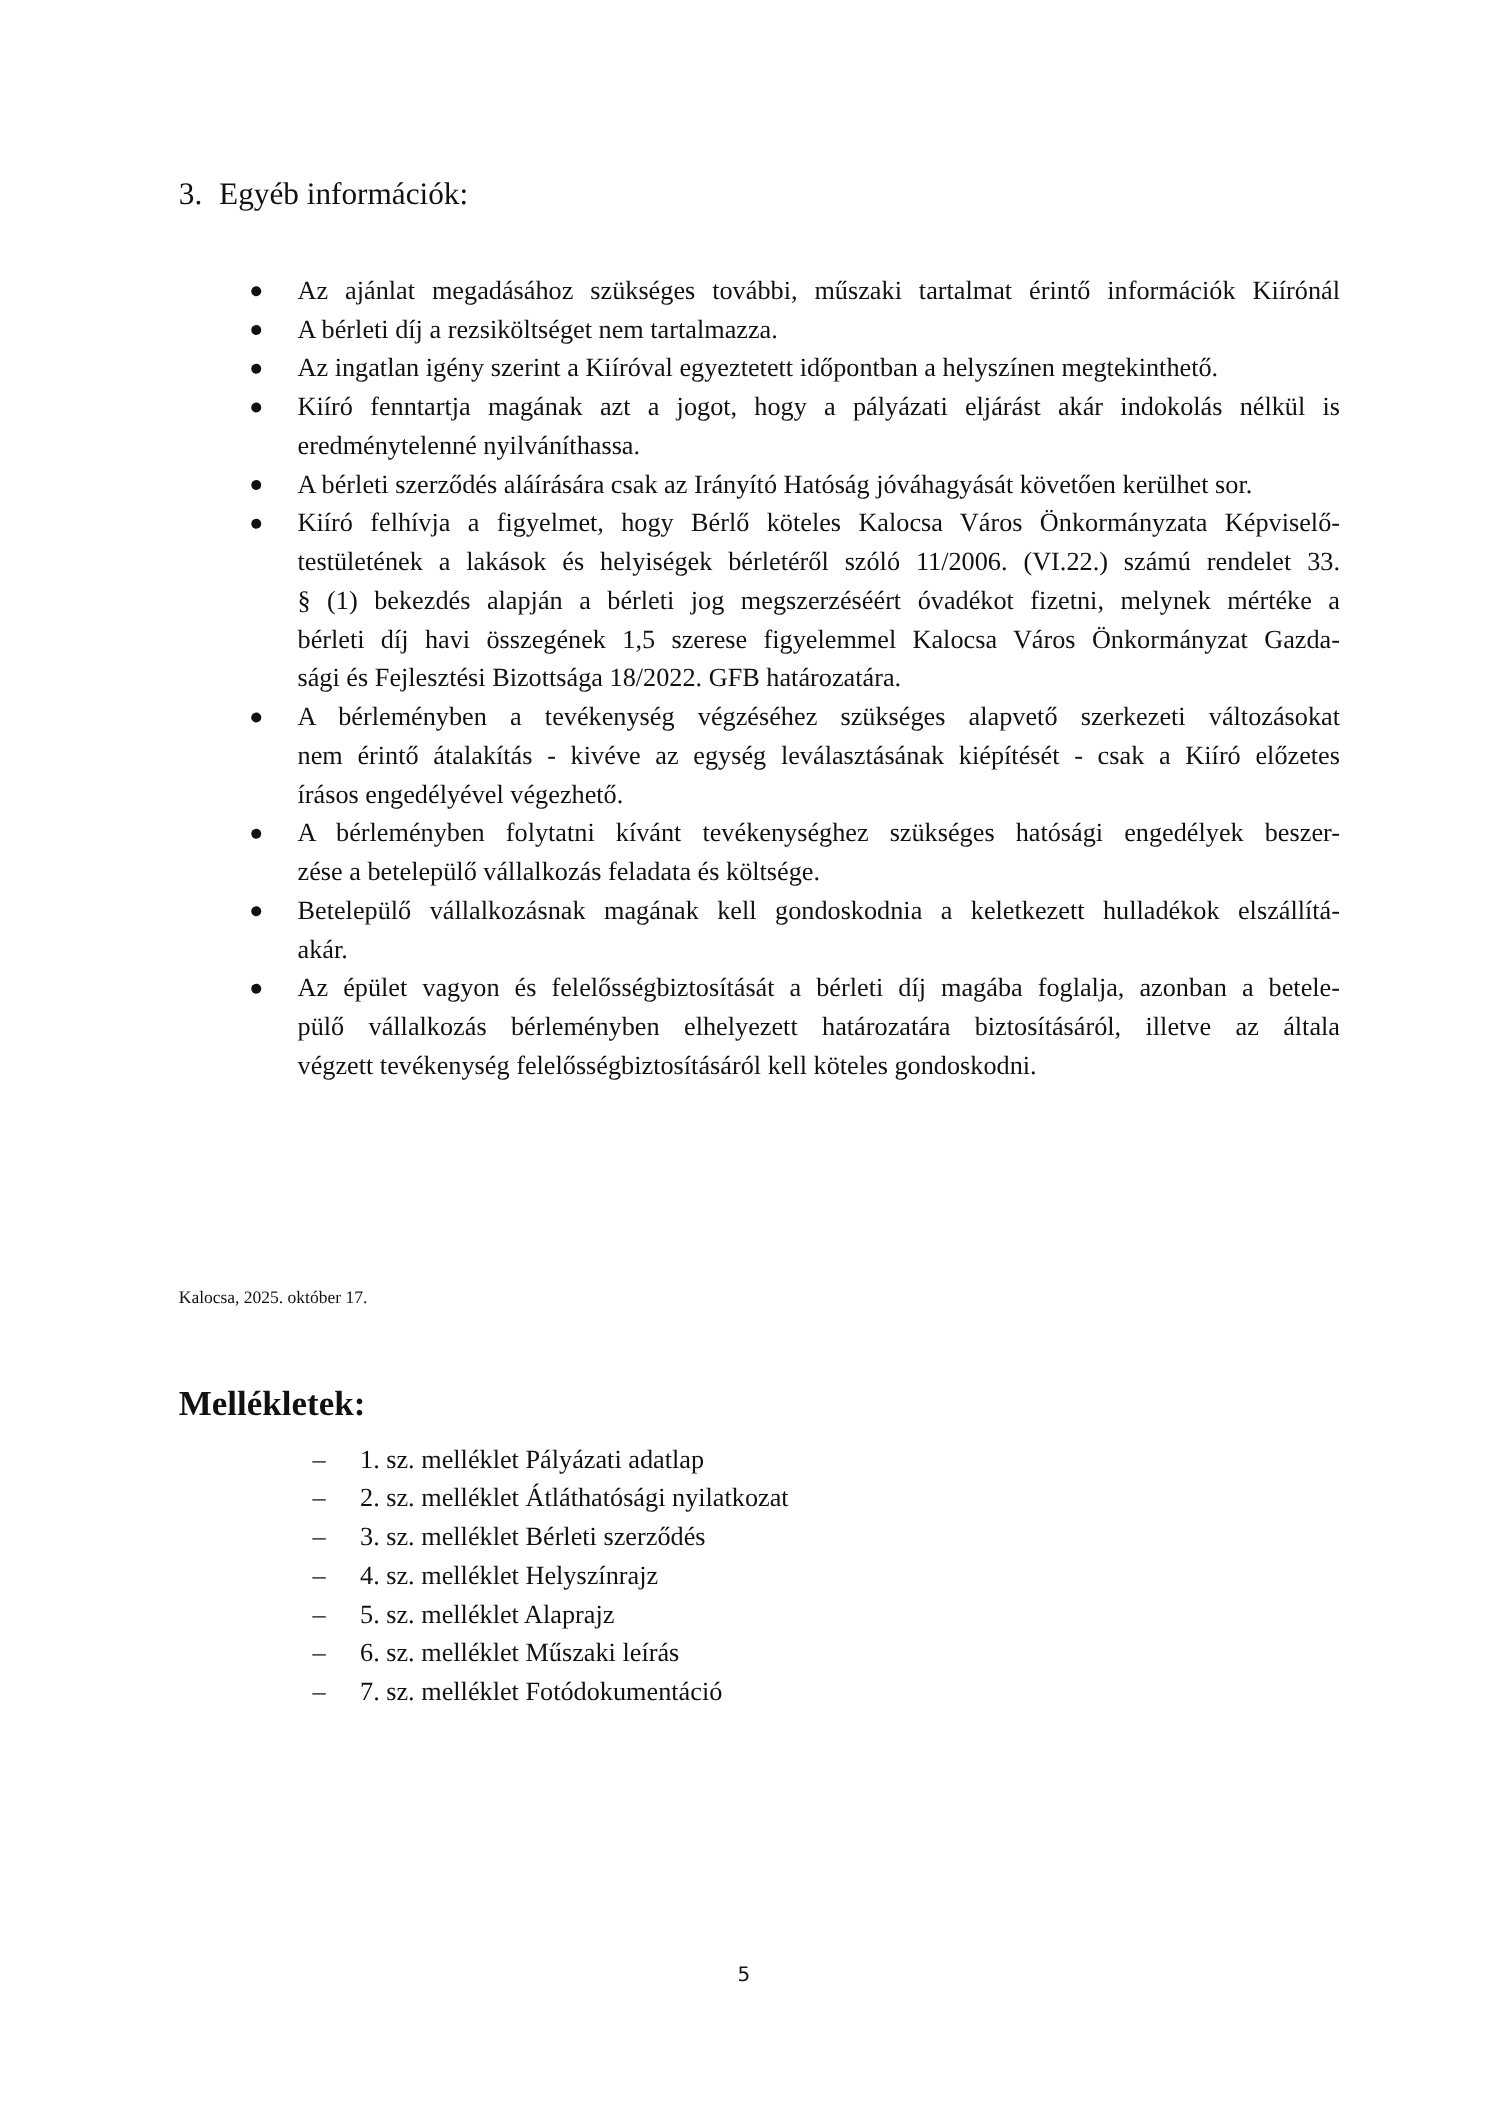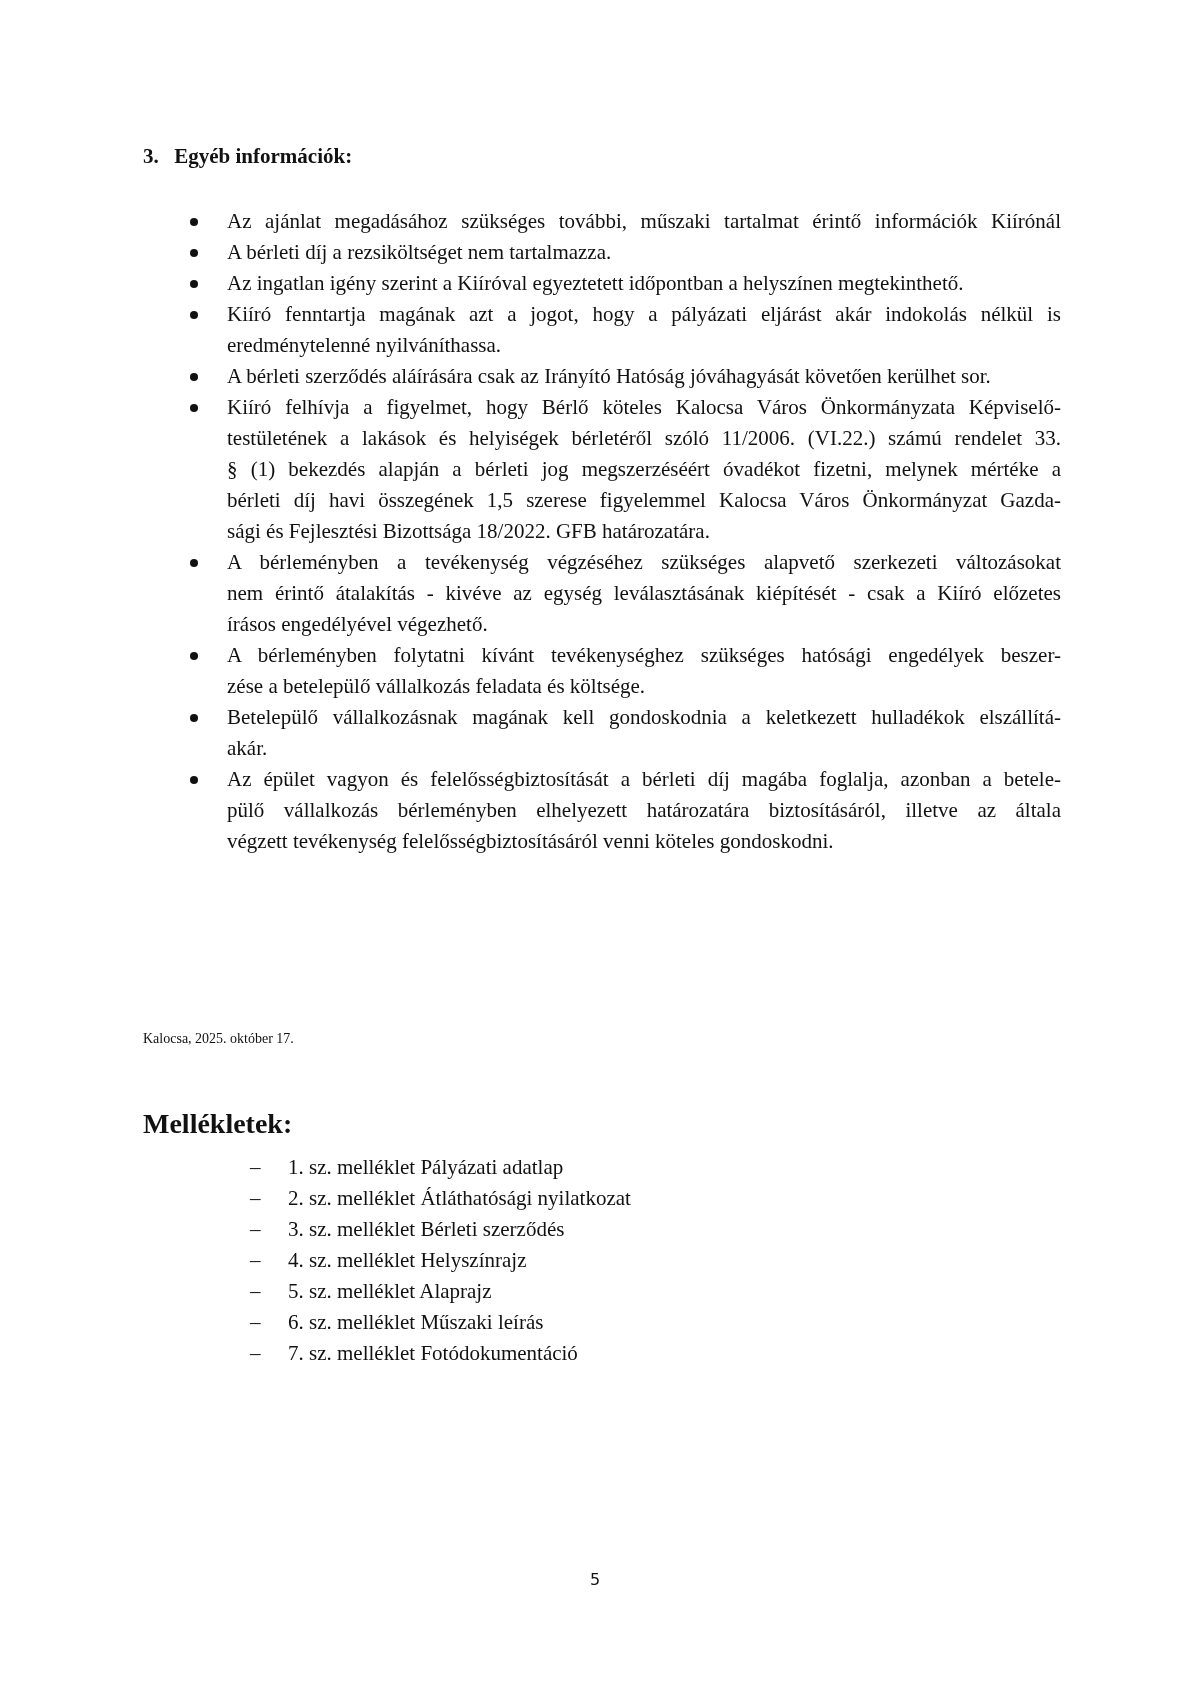--- a/index.html
+++ b/index.html
@@ -17,35 +17,35 @@
     }
     .page {
       position: absolute;
       left: 0; top: 0;
       width: 1190px; height: 1683px;
     }
     .section-title {
       position: absolute;
       left: 143px;
       top: 142px;
-      font-size: 21px;
-      font-weight: bold;
+      font-size: 25px;
+      font-weight: normal;
       line-height: 28px;
       white-space: nowrap;
     }
     .section-title .num {
       display: inline-block;
       width: 26px;
     }
     .bullets {
       position: absolute;
       left: 185px;
       top: 201px;
       width: 871px;
-      margin: 5px;
+      margin: 16px;
       padding: 0;
       list-style: none;
     }
     .bullet-item {
       position: relative;
       padding-left: 37px;
       font-size: 21px;
       line-height: 31px;
     }
     .bullet-dot {
@@ -167,21 +167,21 @@
       </li>
       <li class="bullet-item">
         <span class="bullet-dot"></span>
         <span class="line just">Betelepülő vállalkozásnak magának kell gondoskodnia a keletkezett hulladékok elszállítá-</span>
         <span class="line">akár.</span>
       </li>
       <li class="bullet-item">
         <span class="bullet-dot"></span>
         <span class="line just">Az épület vagyon és felelősségbiztosítását a bérleti díj magába foglalja, azonban a betele-</span>
         <span class="line just">pülő vállalkozás bérleményben elhelyezett határozatára biztosításáról, illetve az általa</span>
-        <span class="line">végzett tevékenység felelősségbiztosításáról venni köteles gondoskodni.</span>
+        <span class="line">végzett tevékenység felelősségbiztosításáról kell köteles gondoskodni.</span>
       </li>
     </ul>
 
   <div class="date-line">Kalocsa, 2025. október 17.</div>
 
   <div class="annex-title">Mellékletek:</div>
 
   <ul class="annex-list" id="annex-list">
       <li class="annex-item"><span class="annex-dash">–</span><span>1. sz. melléklet Pályázati adatlap</span></li>
       <li class="annex-item"><span class="annex-dash">–</span><span>2. sz. melléklet Átláthatósági nyilatkozat</span></li>

